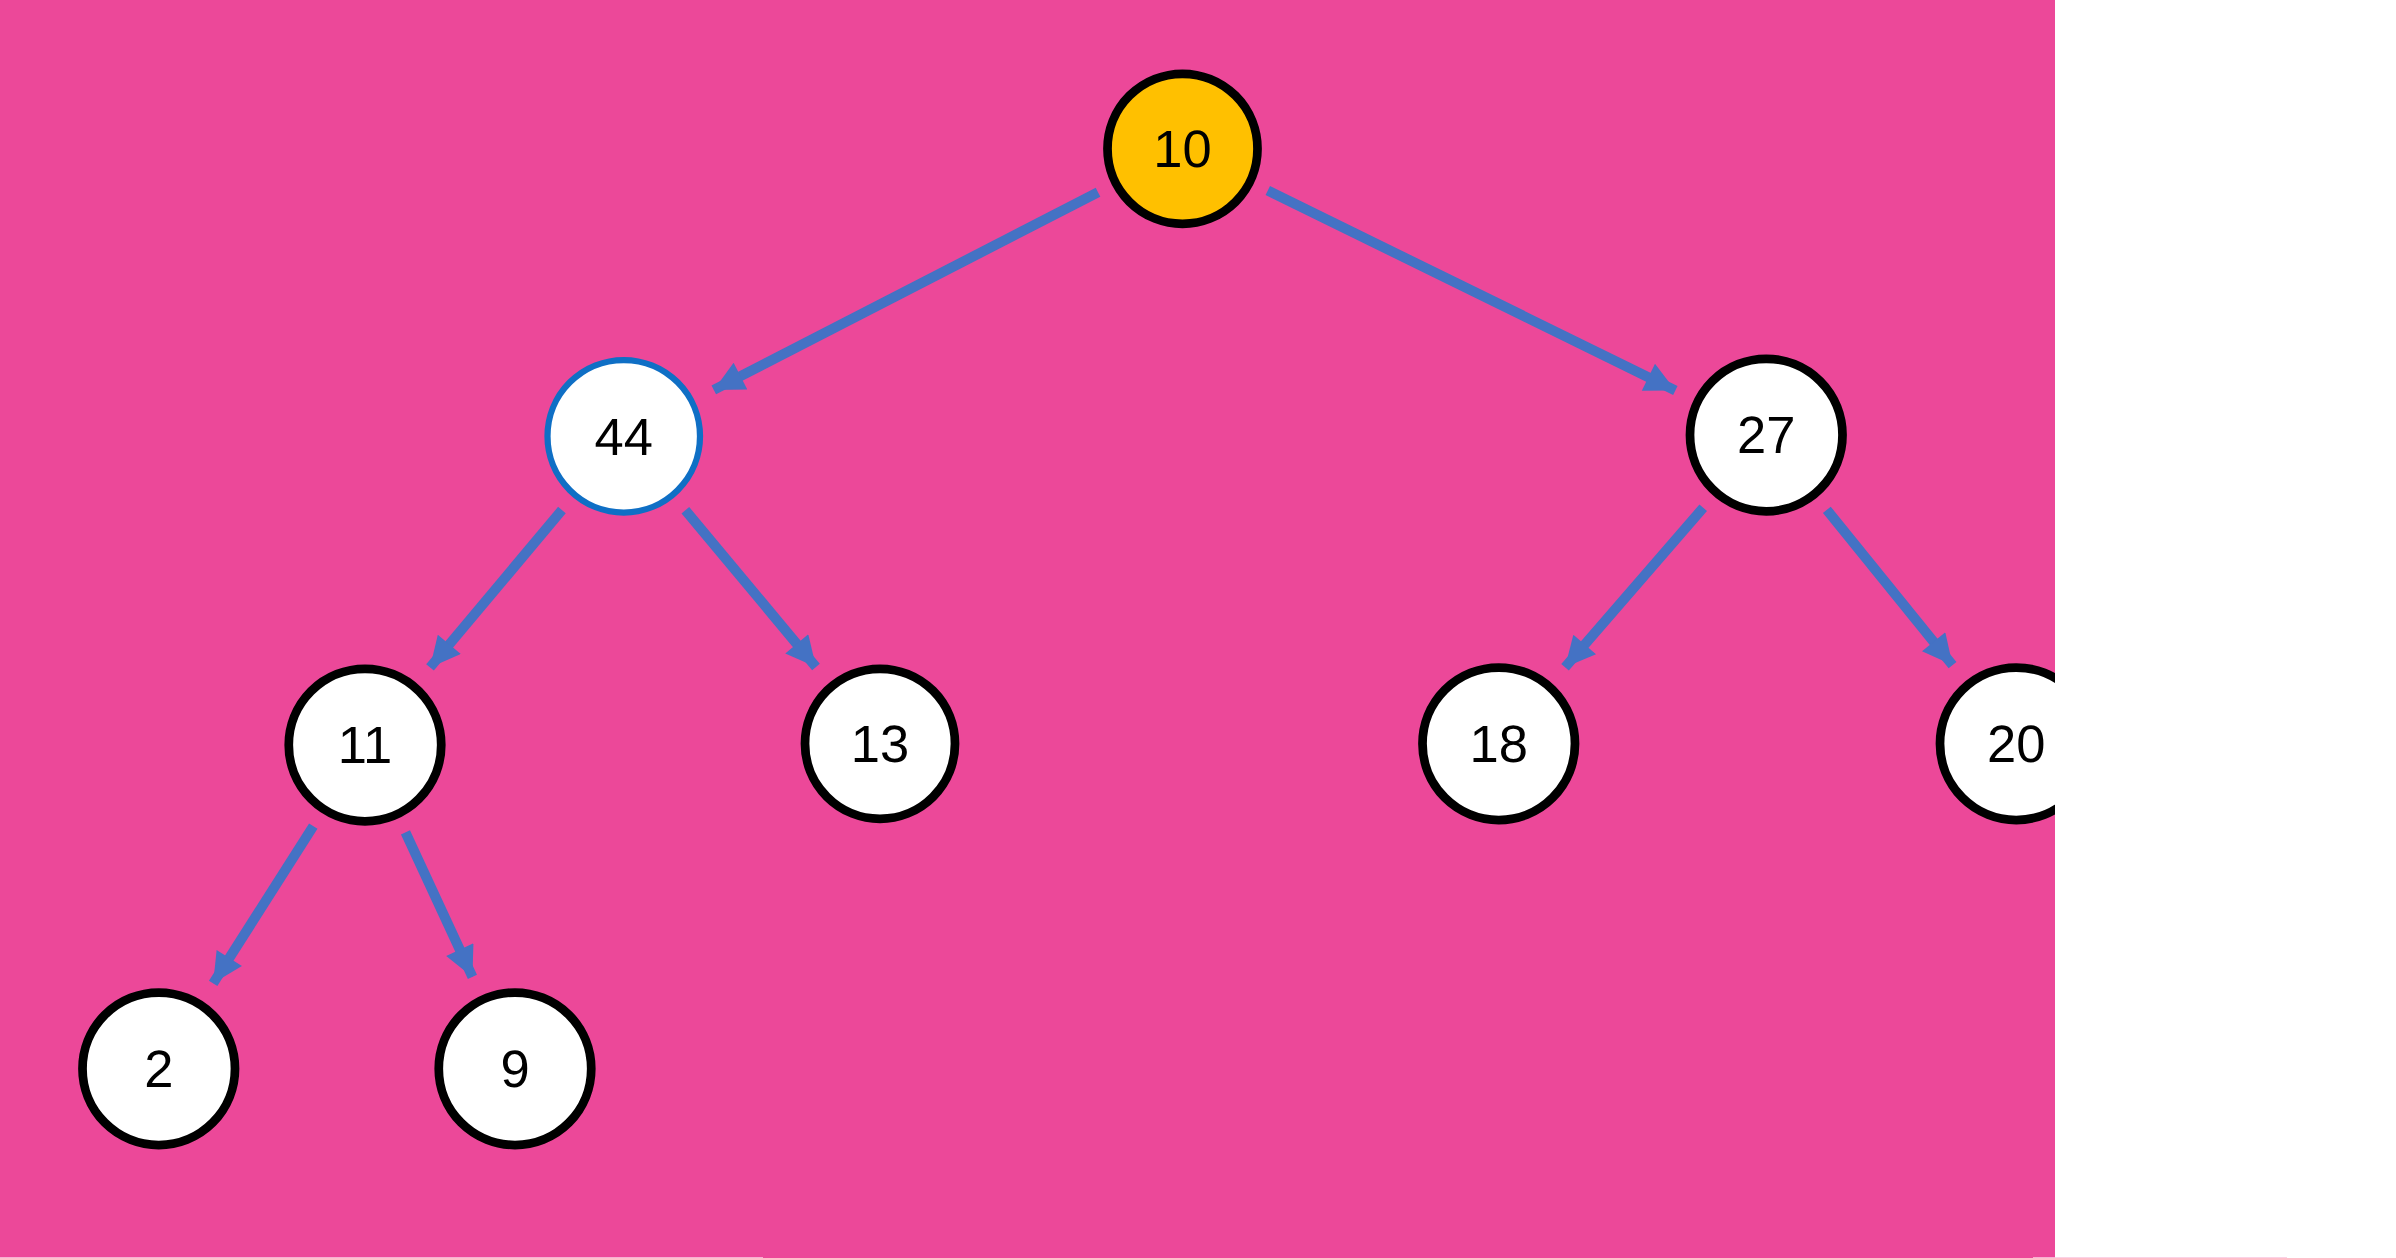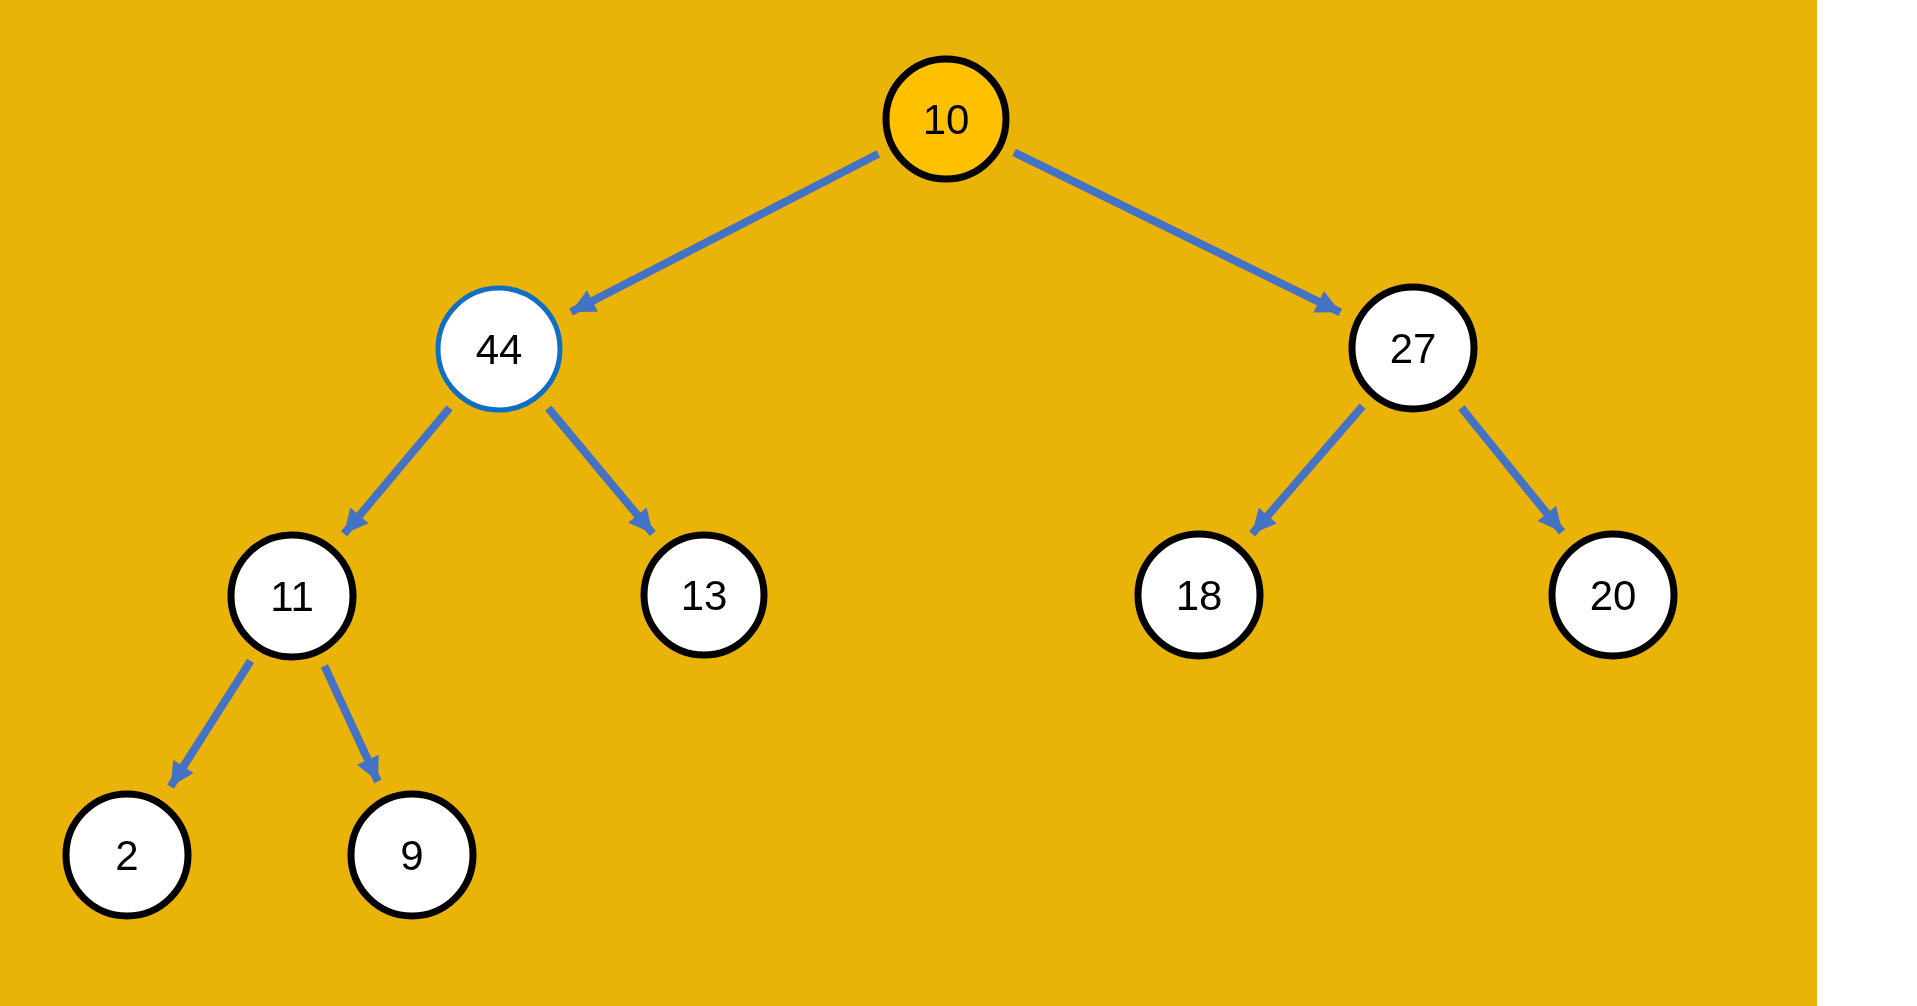--- a/index.html
+++ b/index.html
@@ -2,23 +2,23 @@
 <html><head>
 <meta charset="utf-8">
 <style>
   html, body {
     margin: 0;
     padding: 0;
     background: #ffffff;
   }
   .stage {
     position: relative;
-    width: 1817px;
+    width: 1644px;
     height: 1006px;
-    background: #eab308;
+    background: #ec4899;
     overflow: hidden;
   }
   svg text {
     font-family: "Liberation Sans", "DejaVu Sans", sans-serif;
     font-size: 42px;
     font-weight: 400;
     fill: #000000;
   }
 </style>
 </head>

